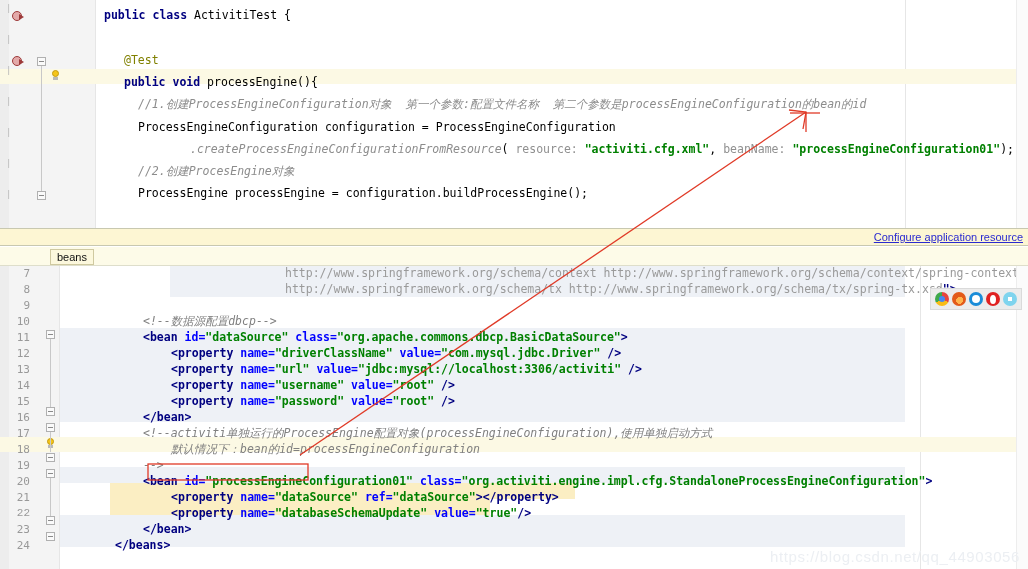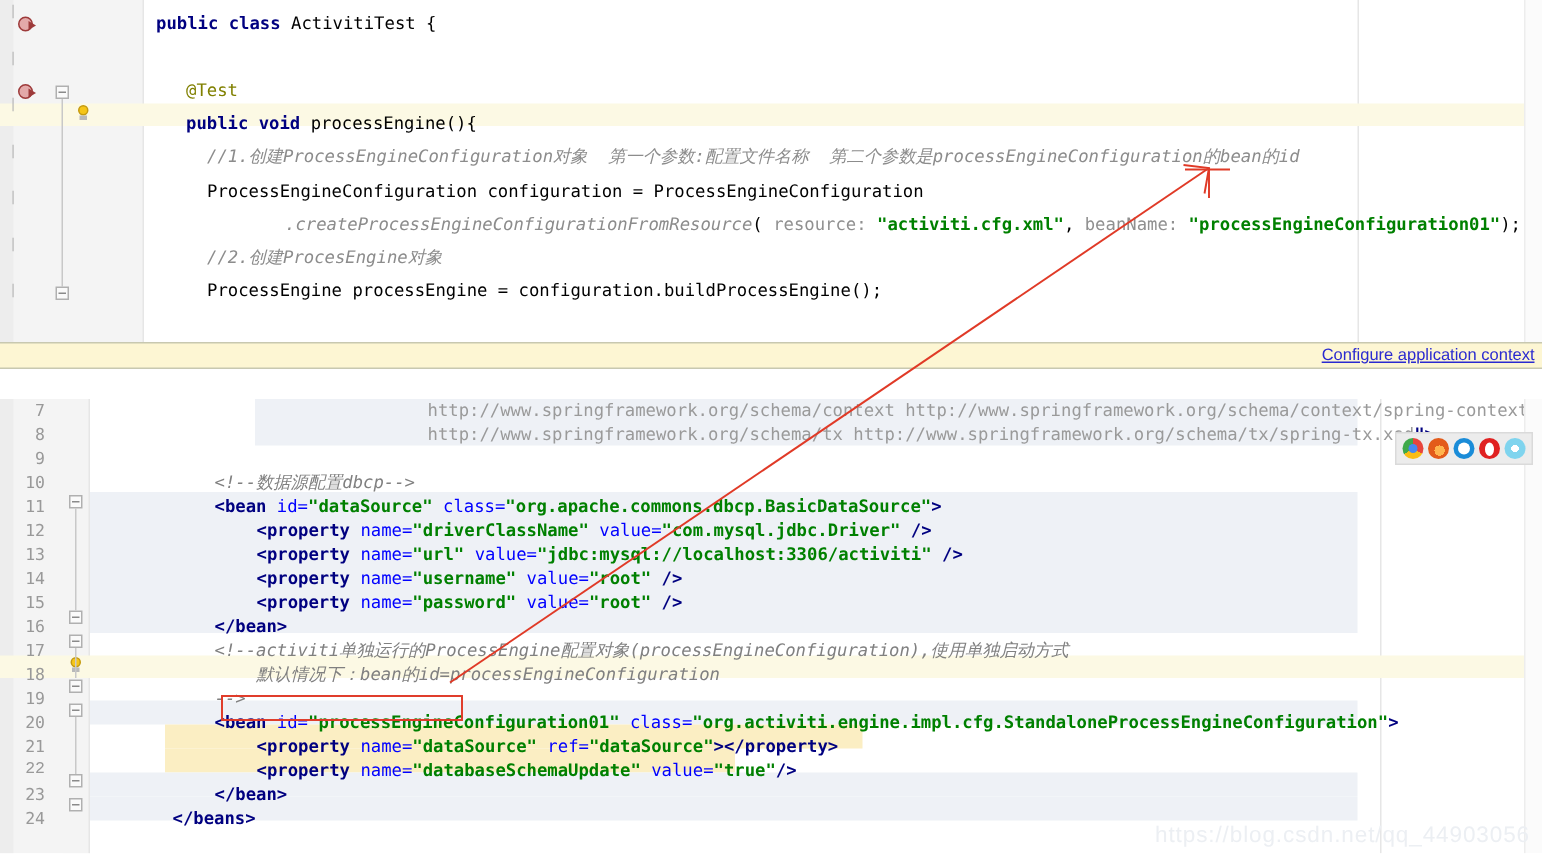--- a/index.html
+++ b/index.html
@@ -23,21 +23,21 @@
         color:#999999;font-family:"DejaVu Sans Mono","Liberation Mono",monospace;font-size:11px;}
 
   
   .kw{color:#000080;font-weight:bold;}
   .anno{color:#808000;}
   .cmt{color:#8c8c8c;font-style:italic;}
   .str{color:#008000;font-weight:bold;}
   .hint{color:#909090;}
   .plain{color:#000000;}
   .tag{color:#000080;font-weight:bold;}
-  .attr{color:#0000ff;font-weight:normal;}
+  .attr{color:#0000ff;font-weight:bold;}
   .xcmt{color:#808080;font-style:italic;text-align:right;}
   .url{color:#9a9a9a;}
   .ident{color:#000000;}
 
   
   .hl-line{position:absolute;left:0;width:1028px;height:15.4px;background:#fcf9e4;}
 
   
   #java-editor{top:0;height:228px;}
   #java-editor .gutter{width:96px;background:#f4f4f4;border-right:none;}
@@ -147,23 +147,26 @@
         <div class="line" style="position: absolute; top: 141.8px; left: 94px;"><span class="cmt">.createProcessEngineConfigurationFromResource</span><span class="plain">( </span><span class="hint">resource: </span><span class="str">"activiti.cfg.xml"</span><span class="plain">, </span><span class="hint">beanName: </span><span class="str">"processEngineConfiguration01"</span><span class="plain">);</span></div>
         <div class="line" style="position: absolute; top: 164.1px; left: 42px;"><span class="cmt">//2.创建ProcesEngine对象</span></div>
         <div class="line" style="position: absolute; top: 186.4px; left: 42px;"><span class="plain">ProcessEngine processEngine = configuration.buildProcessEngine();</span></div>
         <div class="line" style="position: absolute; top: 208.7px; left: 0px;"></div>
         <div class="line" style="position: absolute; top: 275.6px; left: 0px;"></div>
       </div>
     <div class="markstrip"></div>
   </div>
 
   <div id="notif-bar">
-    <span class="lnk">Configure application context</span>
+    <span class="lnk">Configure application resource</span>
   </div>
 
+  <div id="breadcrumb">
+    <span class="crumb">beans</span>
+  </div>
 
   <div class="editor" id="xml-editor">
     <div class="gutter">
       <div class="gutter-strip"></div>
       <div class="xfold-col"></div>
     </div>
     <div class="vline" style="left:59px;"></div>
     <div class="vline" style="left:920px;"></div>
 
     <div class="bg-sel" style="left:170px;top:0px;width:735px;height:16px;"></div>

